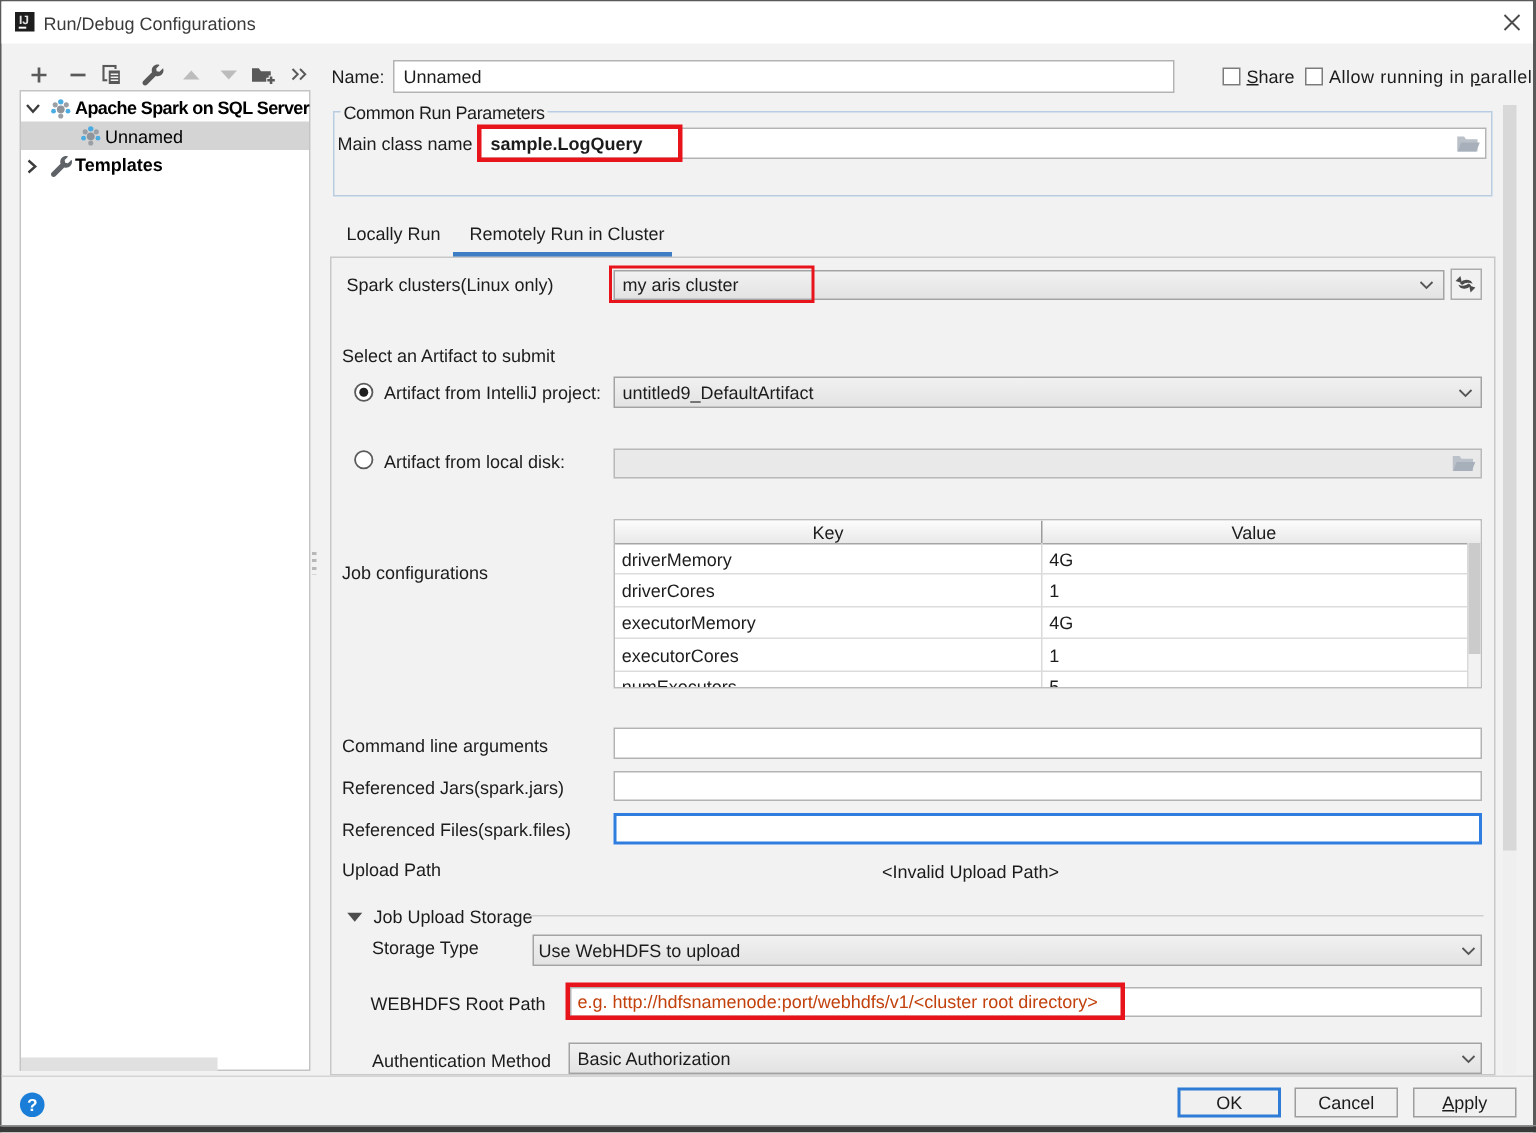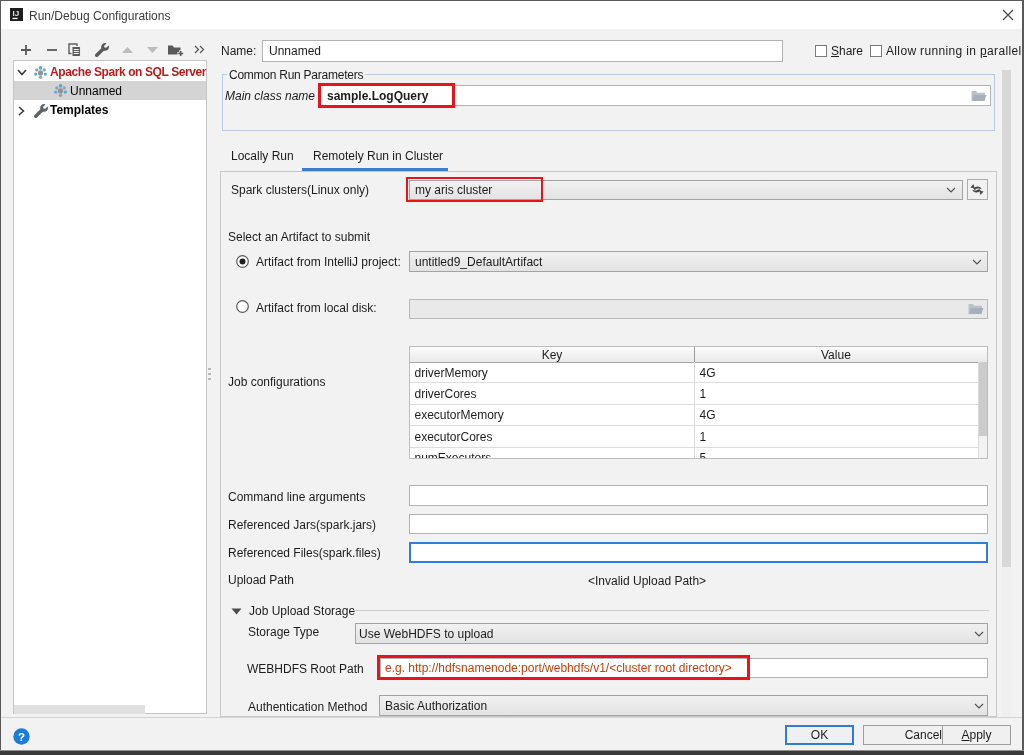--- a/index.html
+++ b/index.html
@@ -71,21 +71,21 @@
   </svg>
   <svg class="abs" style="left:34px;top:66px;" width="13" height="13" viewBox="0 0 13 13">
     <circle cx="6.5" cy="6.9" r="2.6" fill="#8e9499"></circle>
     <circle cx="6.5" cy="1.9" r="1.8" fill="#4bace2"></circle>
     <circle cx="1.7" cy="8.1" r="1.6" fill="#4bace2"></circle>
     <circle cx="11.3" cy="8.1" r="1.6" fill="#4bace2"></circle>
     <circle cx="2.8" cy="3.9" r="1.7" fill="#9aa0a5"></circle>
     <circle cx="10.2" cy="3.9" r="1.7" fill="#9aa0a5"></circle>
     <circle cx="6.5" cy="11.3" r="1.7" fill="#9aa0a5"></circle>
   </svg>
-  <div class="lbl" style="left:50px;top:65px;font-weight:bold;color:#b91c1c;letter-spacing:-0.4px;">Apache Spark on SQL Server</div>
+  <div class="lbl" style="left:50px;top:65px;font-weight:bold;color:#000000;letter-spacing:-0.4px;">Apache Spark on SQL Server</div>
 
   <svg class="abs" style="left:54px;top:84px;" width="13" height="13" viewBox="0 0 13 13">
     <circle cx="6.5" cy="6.9" r="2.6" fill="#8e9499"></circle>
     <circle cx="6.5" cy="1.9" r="1.8" fill="#4bace2"></circle>
     <circle cx="1.7" cy="8.1" r="1.6" fill="#4bace2"></circle>
     <circle cx="11.3" cy="8.1" r="1.6" fill="#4bace2"></circle>
     <circle cx="2.8" cy="3.9" r="1.7" fill="#9aa0a5"></circle>
     <circle cx="10.2" cy="3.9" r="1.7" fill="#9aa0a5"></circle>
     <circle cx="6.5" cy="11.3" r="1.7" fill="#9aa0a5"></circle>
   </svg>
@@ -109,21 +109,21 @@
   <div class="cbx" style="left:815px;top:45px;"></div>
   <div class="lbl" style="left:831px;top:44px;"><u>S</u>hare</div>
   <div class="cbx" style="left:870px;top:45px;"></div>
   <div class="lbl" style="left:886px;top:44px;letter-spacing:0.35px;">Allow running in <u>p</u>arallel</div>
 
   <div class="abs" style="left:1002px;top:70px;width:9px;height:646px;background:#efefef;"></div>
   <div class="abs" style="left:1002px;top:70px;width:9px;height:497px;background:#d8d8d8;"></div>
 
   <div class="abs" style="left:222px;top:74px;width:773px;height:57px;border:1px solid #b9cde2;box-sizing:border-box;"></div>
   <div class="lbl" style="left:227px;top:68px;background:#f2f2f2;padding:0 2px;z-index:2;letter-spacing:-0.25px;">Common Run Parameters</div>
-  <div class="lbl" style="left:225px;top:89px;font-style:italic;">Main class name</div>
+  <div class="lbl" style="left:225px;top:89px;">Main class name</div>
   <div class="fld" style="left:319px;top:85px;width:672px;height:21px;"></div>
   <div class="lbl" style="left:327px;top:89px;z-index:2;font-weight:bold;">sample.LogQuery</div>
   <svg class="abs" style="left:971px;top:90px;z-index:2;" width="16" height="12" viewBox="0 0 16 12">
     <path d="M0.5 1 L5 1 L6.4 2.8 L14 2.8 L14 11 L0.5 11 Z" fill="#bac1c9"></path>
     <path d="M3 5 L15.5 5 L13.2 11 L0.8 11 Z" fill="#a7b0ba"></path>
   </svg>
   <div class="redbox" style="left:318px;top:83px;width:137px;height:25px;"></div>
 
   <div class="lbl" style="left:231px;top:149px;">Locally Run</div>
   <div class="lbl" style="left:313px;top:149px;">Remotely Run in Cluster</div>
@@ -226,15 +226,15 @@
   <svg class="abs" style="left:974px;top:703px;z-index:2;" width="10" height="6" viewBox="0 0 10 6">
     <path d="M1 1 L5 5 L9 1" stroke="#555" stroke-width="1.2" fill="none"></path>
   </svg>
 
   <div class="abs" style="left:1px;top:717px;width:1021px;height:1px;background:#d4d4d4;"></div>
   <svg class="abs" style="left:13px;top:728px;" width="17" height="17" viewBox="0 0 17 17">
     <circle cx="8.5" cy="8.5" r="8.2" fill="#1a7dd7"></circle>
     <text x="8.5" y="12.6" font-family="Liberation Sans" font-size="11.5" font-weight="bold" fill="#fff" text-anchor="middle">?</text>
   </svg>
   <div class="abs" style="left:785px;top:725px;width:69px;height:20px;background:#f0f0f0;border:2px solid #2e7cd5;box-sizing:border-box;text-align:center;line-height:16px;">OK</div>
-  <div class="abs" style="left:863px;top:725px;width:80px;height:20px;background:#f0f0f0;border:1px solid #9e9e9e;box-sizing:border-box;text-align:right;line-height:18px;">Cancel</div>
+  <div class="abs" style="left:863px;top:725px;width:69px;height:20px;background:#f0f0f0;border:1px solid #9e9e9e;box-sizing:border-box;text-align:center;line-height:18px;">Cancel</div>
   <div class="abs" style="left:942px;top:725px;width:69px;height:20px;background:#f0f0f0;border:1px solid #9e9e9e;box-sizing:border-box;text-align:center;line-height:18px;"><u>A</u>pply</div>
 </div>
 
 </body></html>

